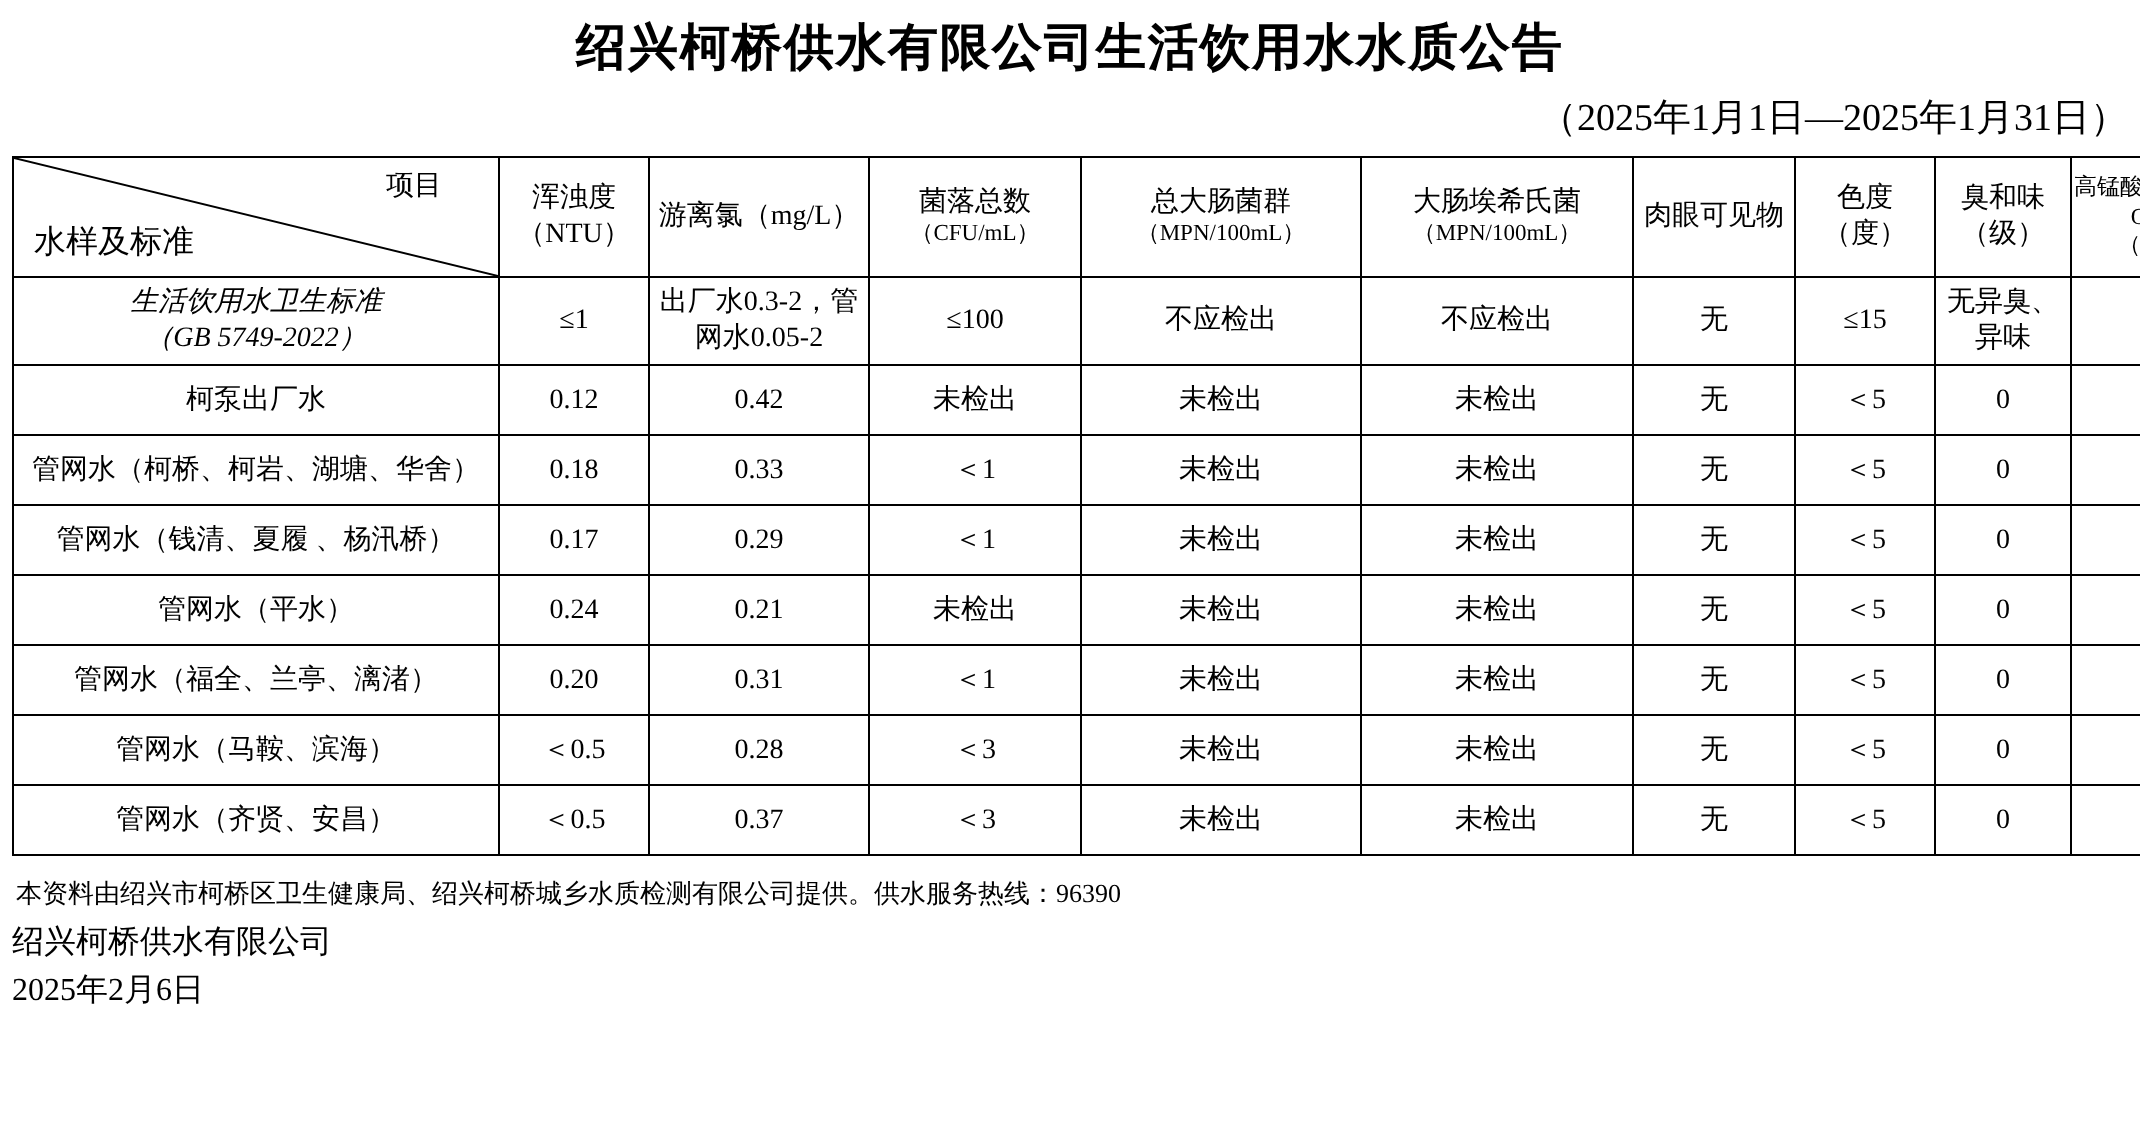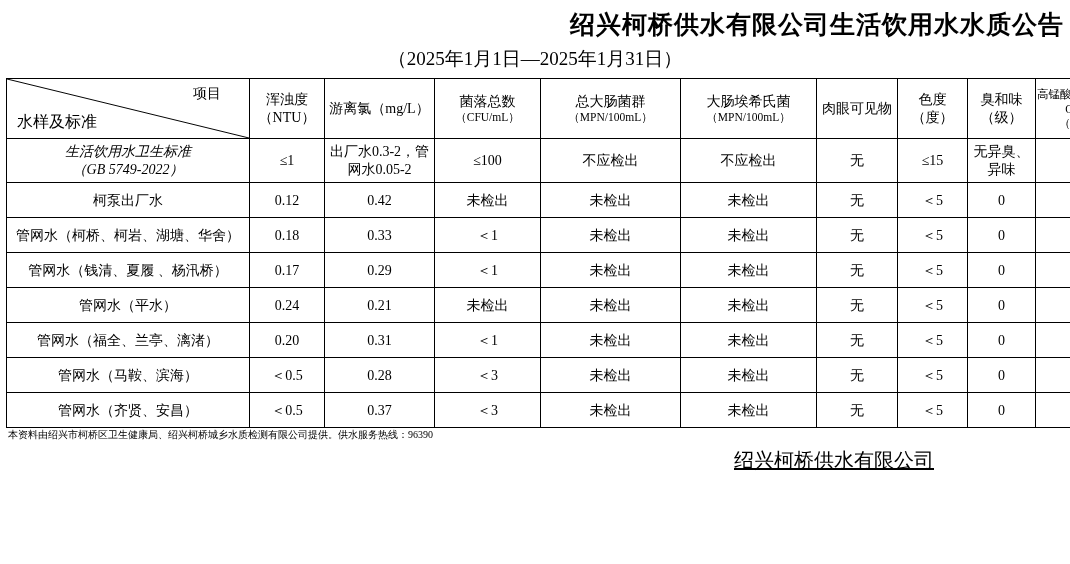--- a/index.html
+++ b/index.html
@@ -12,30 +12,30 @@
     font-family: "Liberation Serif", "DejaVu Serif", serif;
     color: #000;
     overflow: hidden;
   }
   .page {
     width: 1070px; height: 564px;
     position: relative;
     padding: 0 6px;
   }
   .title {
-    text-align: right;
+    text-align: center;
     font-size: 25px;
     font-weight: bold;
     letter-spacing: 1px;
     margin-top: 9px;
     line-height: 1.25;
     font-family: "Liberation Sans", "DejaVu Sans", sans-serif;
   }
   .subtitle {
-    text-align: center;
+    text-align: right;
     font-size: 19px;
     margin-top: 6px;
     margin-bottom: 6px;
     font-family: "Liberation Serif", "DejaVu Serif", serif;
   }
   table.wq {
     width: 1058px;
     border-collapse: collapse;
     table-layout: fixed;
     margin: 0 auto;
@@ -68,31 +68,30 @@
   .corner .lbl-sample {
     position: absolute;
     bottom: 6px; left: 10px;
     font-size: 16px;
   }
   .std-row td { height: 44px; }
   .std-name { line-height: 1.3; font-style: italic; }
   .data-row td { height: 35px; }
   .rowname { font-size: 14px; line-height: 1.25; }
   .note {
-    font-size: 10px;
-    margin: 0 0 0 2px;
+    font-size: 13px;
+    margin: 10px 0 0 2px;
     line-height: 1.4;
   }
   .sign {
-    text-align: right;
-    font-size: 20px;
+    text-align: left;
+    font-size: 16px;
     line-height: 1.45;
     margin-top: 4px;
     padding-right: 130px;
-    text-decoration: underline;
   }
 </style>
 </head>
 <body>
 
 <div class="page">
 
   <div class="title">绍兴柯桥供水有限公司生活饮用水水质公告</div>
   <div class="subtitle">（2025年1月1日—2025年1月31日）</div>
 
@@ -270,15 +269,16 @@
         <td>1.1</td>
 
       </tr>
     </tbody>
   </table>
 
   <div class="note">本资料由绍兴市柯桥区卫生健康局、绍兴柯桥城乡水质检测有限公司提供。供水服务热线：96390</div>
 
   <div class="sign">
     <div>绍兴柯桥供水有限公司</div>
+    <div>2025年2月6日</div>
   </div>
 
 </div>
 
 </body></html>

